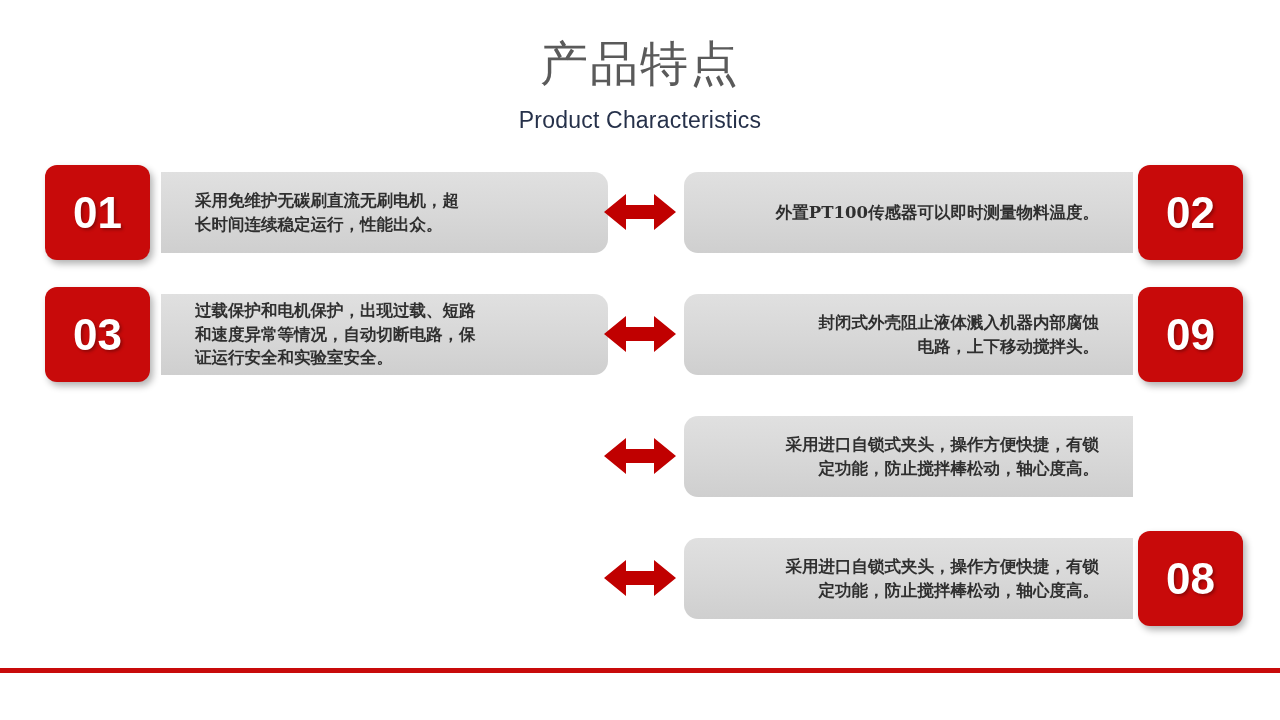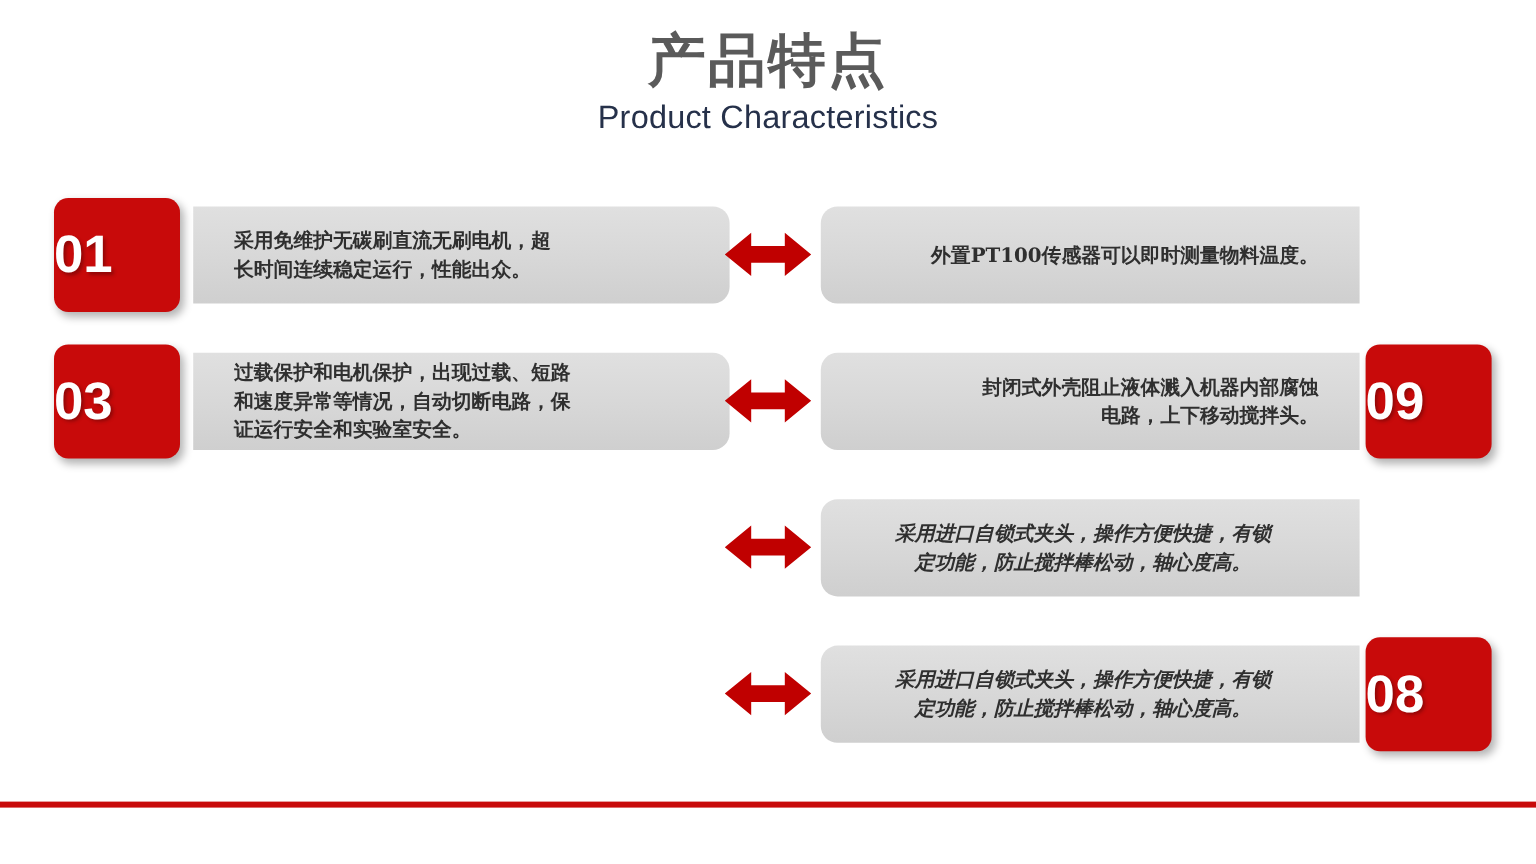--- a/index.html
+++ b/index.html
@@ -18,33 +18,33 @@
   
   .header {
     position: absolute;
     top: 0;
     left: 0;
     width: 1280px;
     height: 140px;
     text-align: center;
   }
   .title-cn {
-    margin: 0;
+    margin: 12px;
     padding-top: 24px;
     font-size: 48px;
-    font-weight: bold;
+    font-weight: normal;
     color: #5a5a5a;
     letter-spacing: 2px;
     line-height: 1.15;
     font-family: "DejaVu Sans", "Liberation Sans", sans-serif;
   }
   .title-en {
     margin: 0;
     padding-top: 4px;
-    font-size: 27px;
+    font-size: 23px;
     font-weight: normal;
     color: #26314a;
     letter-spacing: 0.2px;
     font-family: "Liberation Sans", sans-serif;
   }
 
   
   .features {
     position: absolute;
     top: 165px;
@@ -94,33 +94,34 @@
   .panel-text {
     font-family: "DejaVu Serif", "Liberation Serif", serif;
     font-size: 16.5px;
     line-height: 1.45;
     color: #2f2f2f;
     font-weight: 600;
     white-space: pre-line;
   }
   .cell-left .panel-text  { text-align: left; }
   .cell-right .panel-text { text-align: right; }
-  .cell-right.align-center .panel-text { text-align: center; width: 100%; font-style: italic; }
+  .cell-right.align-center .panel-text { width: 100%; }
 
   
   .badge {
     position: absolute;
     top: 0;
     width: 105px;
     height: 95px;
     background: #c80a0a;
     border-radius: 12px;
     box-shadow: 3px 4px 7px rgba(0,0,0,0.30);
     display: flex;
     align-items: center;
+    justify-content: center;
     z-index: 3;
   }
   .cell-left  .badge { left: 0; }
   .cell-right .badge { right: 0; }
   .badge-number {
     color: #ffffff;
     font-size: 44px;
     font-weight: bold;
     letter-spacing: 0px;
     text-shadow: 2px 2px 3px rgba(0,0,0,0.28);
@@ -167,20 +168,23 @@
         <div class="panel-text">采用免维护无碳刷直流无刷电机，超
 长时间连续稳定运行，性能出众。</div>
       </div>
     </div>
     <div class="arrow">
       <svg width="72" height="48" viewBox="0 0 72 48" aria-hidden="true">
         <polygon points="0,24 22,6 22,17 50,17 50,6 72,24 50,42 50,31 22,31 22,42" fill="#c00000"></polygon>
       </svg>
     </div>
     <div class="feature-cell cell-right">
+      <div class="badge">
+        <span class="badge-number">02</span>
+      </div>
       <div class="panel">
         <div class="panel-text">外置PT100传感器可以即时测量物料温度。</div>
       </div>
     </div>
   </div>
 
   <div class="feature-row">
     <div class="feature-cell cell-left">
       <div class="badge">
         <span class="badge-number">03</span>

